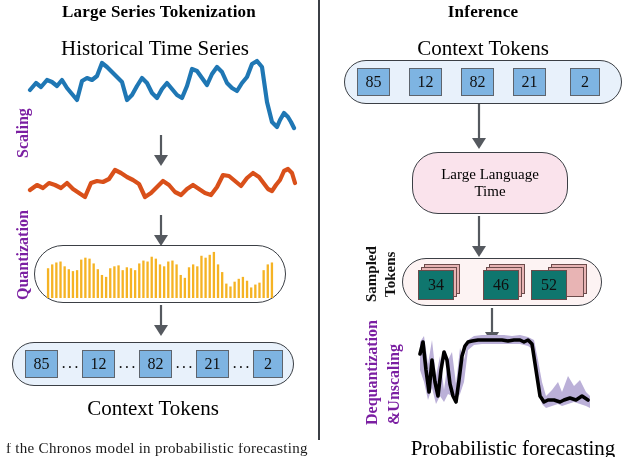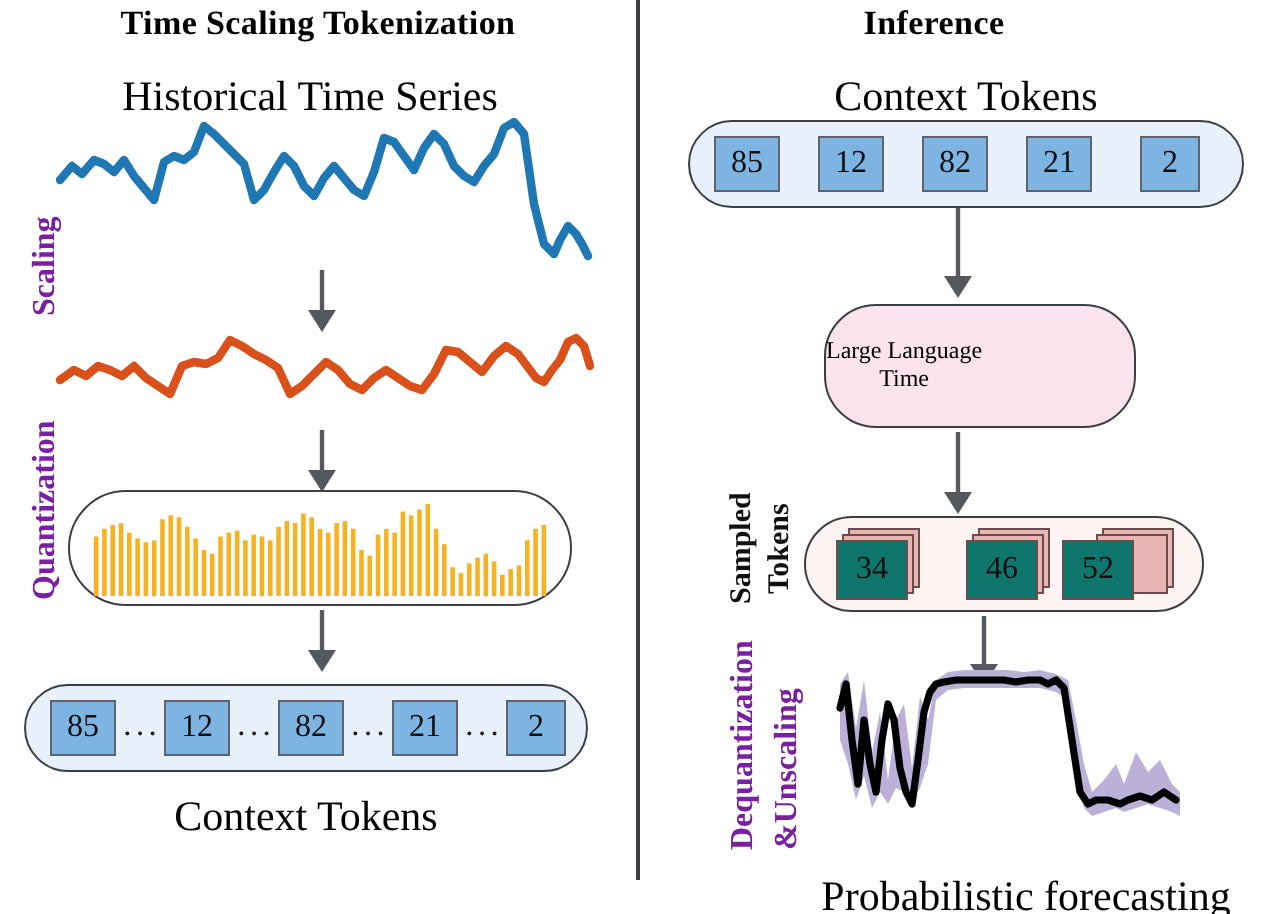--- a/index.html
+++ b/index.html
@@ -27,36 +27,36 @@
   .tokbox{position:absolute;box-sizing:border-box;border:1.4px solid #5d646d;
           background:#7eb4e2;display:flex;align-items:center;justify-content:center;
           font-size:16px;color:#101010;line-height:1;}
   .tokbox.pink{background:#0f766e;border-color:#6b4b4b;font-family:Liberation Serif, serif;}
   .stackshadow{position:absolute;box-sizing:border-box;border:1.4px solid #6b4b4b;
                background:#e8b4b4;}
   .dots{position:absolute;font-size:16px;letter-spacing:1px;color:#111;line-height:1;}
 
   .llmbox{position:absolute;box-sizing:border-box;border:1.8px solid #3b3f45;
           border-radius:26px;background:#fae3ec;display:flex;align-items:center;
-          text-align:center;font-size:12px;line-height:1.15;}
+          justify-content:center;text-align:center;font-size:15px;line-height:1.15;}
 
   .arrow{position:absolute;}
   svg{display:block;overflow:visible;}
 
   .caption-strip{position:absolute;left:0;top:443px;width:640px;height:14px;
                  overflow:hidden;}
   .caption-strip span{display:block;font-size:15px;color:#1a1a1a;white-space:nowrap;
                       position:relative;top:-3px;left:6px;letter-spacing:.3px;}
 </style>
 </head>
 <body>
 
 <div class="fig">
 
-  <div class="panel-title" style="left:0px;top:2px;width:318px;">Time Scaling Tokenization</div>
+  <div class="panel-title" style="left:0px;top:2px;width:318px;">Large Series Tokenization</div>
 
   <div class="sub-label" style="left:0px;top:36px;width:310px;">Historical Time Series</div>
 
   <div class="vlabel purple" style="left:14px;top:158px;">Scaling</div>
   <div class="vlabel purple" style="left:14px;top:300px;">Quantization</div>
 
   <div class="arrow" style="left:28px;top:56px;width:270px;height:78px;">
     <svg width="270" height="78" viewBox="0 0 270 78">
       <polyline fill="none" stroke="#1f77b4" stroke-width="4.2" stroke-linejoin="round" stroke-linecap="round" points="2,34 8,27 13,31 19,24 24,26 29,30 34,24 39,32 44,38 49,44 54,25 59,22
                 64,24 69,20 74,7 79,11 84,16 89,21 94,26 99,44 104,39 109,30 114,22
@@ -168,21 +168,21 @@
   <div class="tokbox" style="left:139px;top:350px;width:33px;height:28px;">82</div>
   <div class="dots" style="left:175px;top:360px;">···</div>
   <div class="tokbox" style="left:196px;top:350px;width:33px;height:28px;">21</div>
   <div class="dots" style="left:232px;top:360px;">···</div>
   <div class="tokbox" style="left:253px;top:350px;width:30px;height:28px;">2</div>
 
   <div class="sub-label" style="left:0px;top:396px;width:306px;">Context Tokens</div>
 
   <div class="divider"></div>
 
-  <div class="panel-title" style="left:314px;top:2px;width:306px;">Inference</div>
+  <div class="panel-title" style="left:330px;top:2px;width:306px;">Inference</div>
 
   <div class="sub-label" style="left:330px;top:36px;width:306px;">Context Tokens</div>
 
   <div class="capsule" style="left:344px;top:60px;width:278px;height:44px;"></div>
 
   <div class="tokbox" style="left:357px;top:68px;width:33px;height:28px;">85</div>
   <div class="tokbox" style="left:409px;top:68px;width:33px;height:28px;">12</div>
   <div class="tokbox" style="left:461px;top:68px;width:33px;height:28px;">82</div>
   <div class="tokbox" style="left:513px;top:68px;width:33px;height:28px;">21</div>
   <div class="tokbox" style="left:570px;top:68px;width:30px;height:28px;">2</div>
@@ -250,14 +250,17 @@
       <polyline fill="none" stroke="#000000" stroke-width="3.6" stroke-linejoin="round" stroke-linecap="round" points="8,24 11,12 14,40 17,62 20,30 23,52 26,66 29,40 32,22 35,30
                 38,54 41,66 44,72 47,50 50,26 53,16 56,12 60,11 66,10 74,10
                 82,10 90,10 96,11 102,10 108,10 112,12 116,10 120,14 124,40
                 128,66 132,72 136,70 142,70 148,72 152,70 158,68 164,70 170,66
                 176,70"></polyline>
     </svg>
   </div>
 
   <div class="sub-label" style="left:398px;top:436px;width:230px;font-family:Liberation Serif, serif;">Probabilistic forecasting</div>
 
+  <div class="caption-strip">
+    <span>f the Chronos model in probabilistic forecasting</span>
+  </div>
 
 </div>
 
 </body></html>

